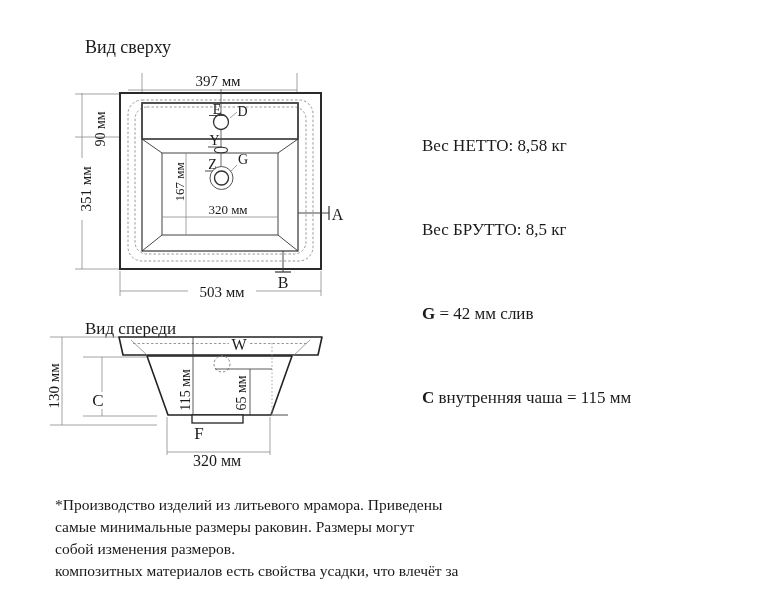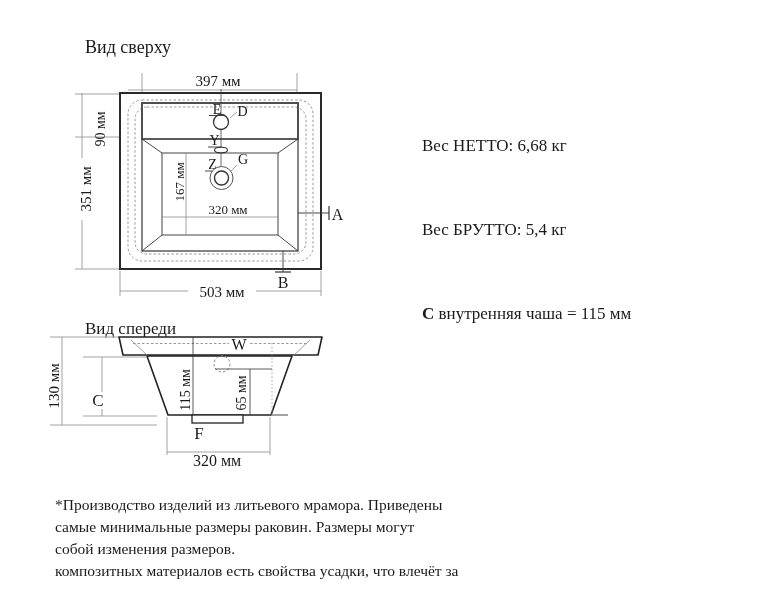--- a/index.html
+++ b/index.html
@@ -162,22 +162,23 @@
 
     <g>
       <line x1="127" y1="99" x2="127" y2="137" class="thin"></line>
       <line x1="230" y1="99" x2="230" y2="137" class="thin"></line>
       <line x1="127" y1="134" x2="230" y2="134" class="thin"></line>
       <text x="177" y="148" class="mid t16">320 мм</text>
     </g>
   </svg>
 
   <div class="specs">
-    <div class="spec-line"><span class="b"></span><span>Вес НЕТТО: 6,68 кг</span></div>
-    <div class="spec-line"><span class="b"></span><span>Вес БРУТТО: 5,4 кг</span></div>
+    <div class="spec-line"><span class="b"></span><span>Вес НЕТТО: 8,58 кг</span></div>
+    <div class="spec-line"><span class="b"></span><span>Вес БРУТТО: 8,5 кг</span></div>
+    <div class="spec-line"><span class="b">G</span><span> = 42 мм слив</span></div>
     <div class="spec-line"><span class="b">C</span><span> внутренняя чаша = 115 мм</span></div>
     
     
     
     
     
     
     
     
     

